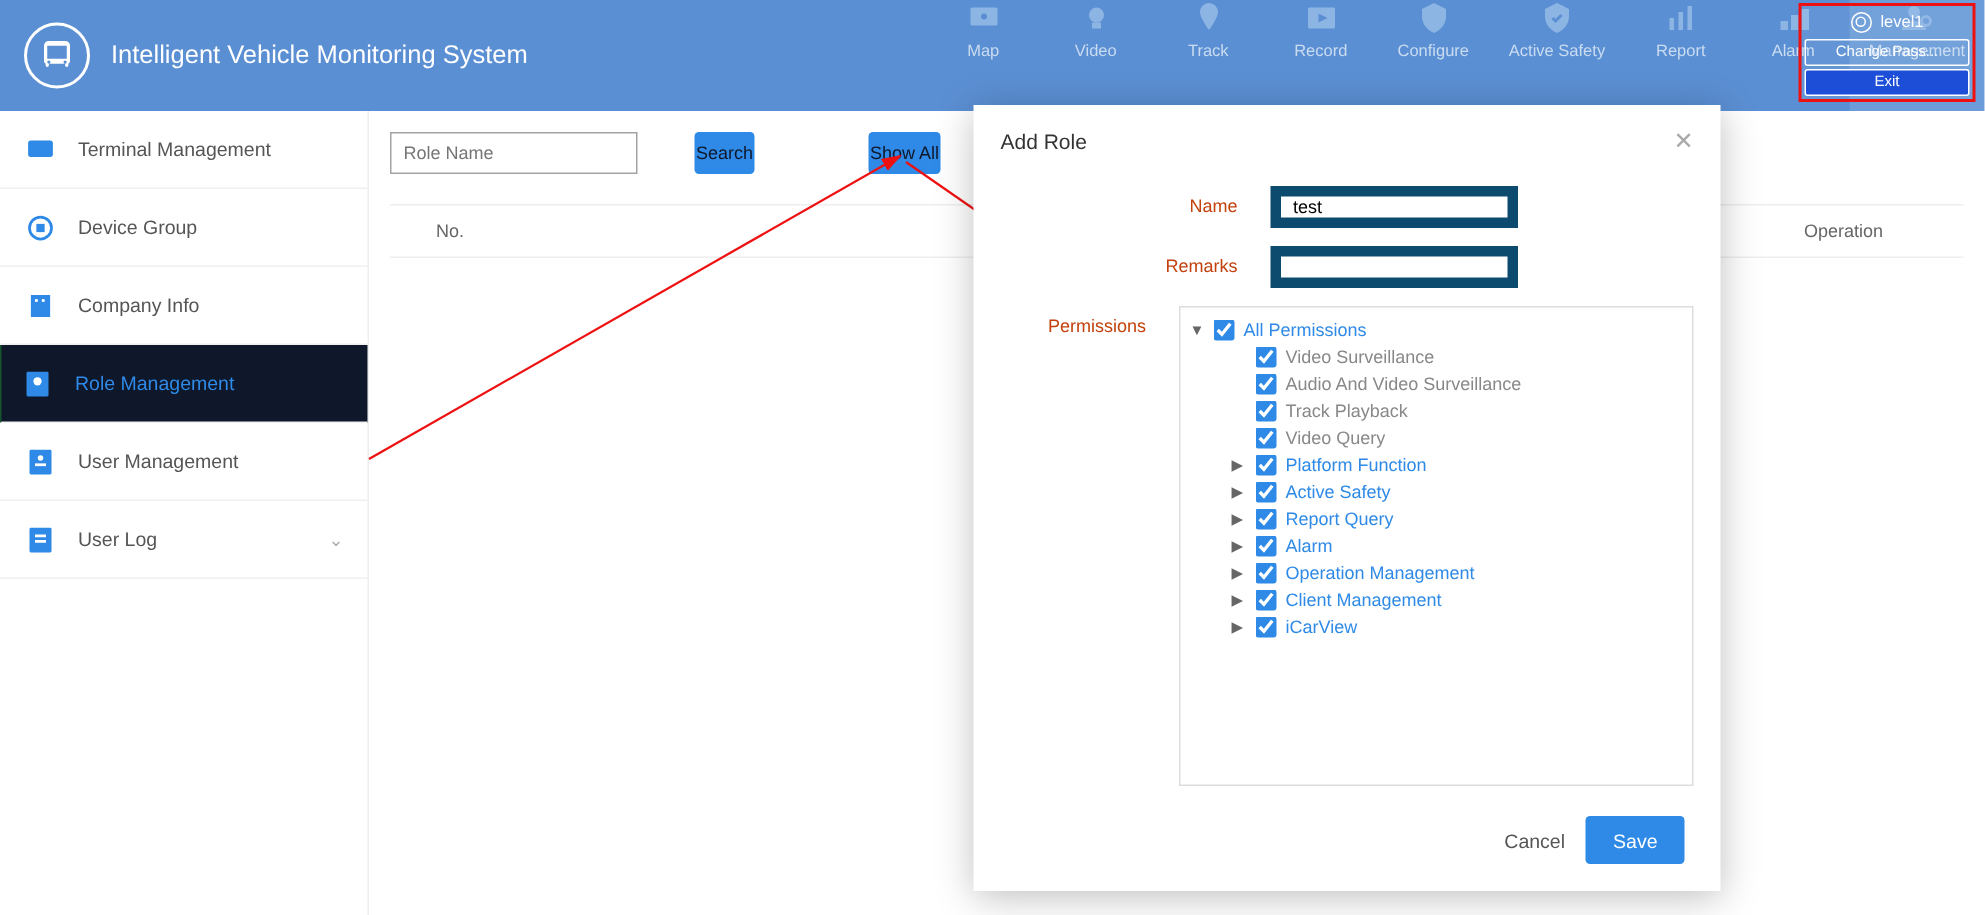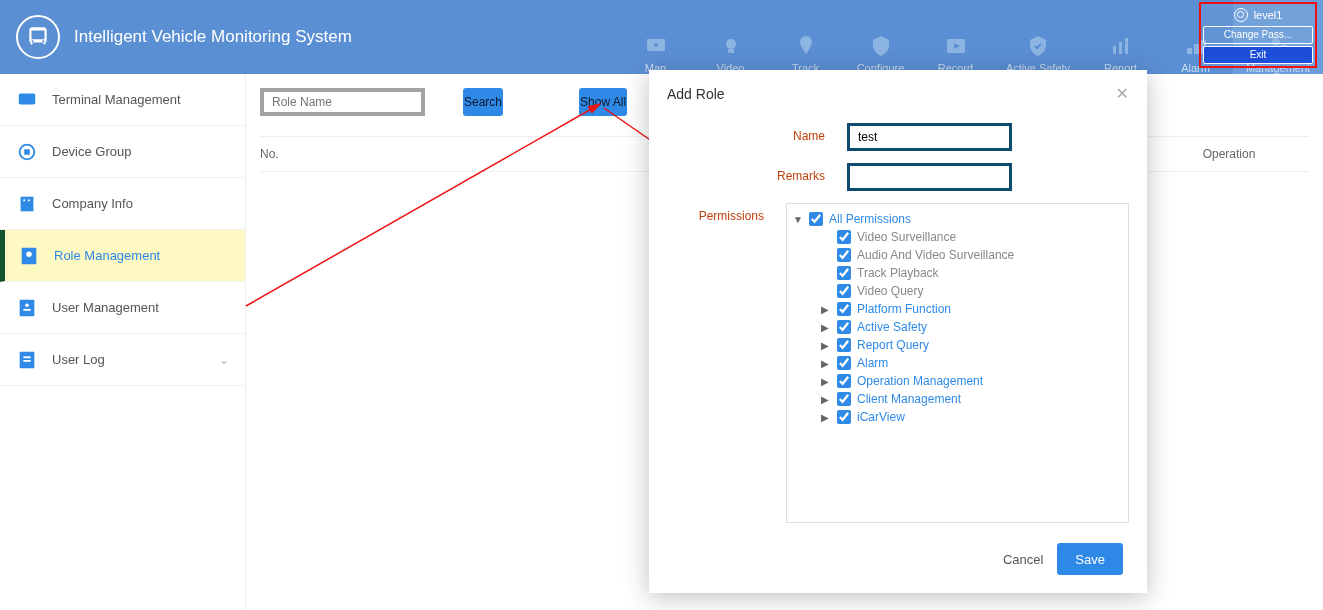--- a/index.html
+++ b/index.html
@@ -5,64 +5,64 @@
   * { box-sizing: border-box; margin: 0; padding: 0; font-family: Arial, sans-serif; }
   body { width: 1323px; height: 610px; background: #fff; position: relative; overflow: hidden; }
 
   
   .header { height: 74px; background: #5b8fd3; display: flex; align-items: center; color: #fff; position: relative; }
   .logo-wrap { display:flex; align-items:center; padding: 0 16px; gap:14px; }
   .logo-circle { width:44px; height:44px; border:2px solid #fff; border-radius:50%; display:flex; align-items:center; justify-content:center; }
   .logo-circle svg { width:26px; height:26px; fill:#fff; }
   .app-title { font-size:17px; font-weight:400; }
   .nav { margin-left:auto; display:flex; height:100%; }
-  .nav-item { width:75px; display:flex; flex-direction:column; align-items:center; justify-content:flex-end; gap:4px; color:#c9dcf1; cursor:pointer; }
+  .nav-item { width:75px; display:flex; flex-direction:column; align-items:center; justify-content:flex-start; gap:4px; color:#c9dcf1; cursor:pointer; }
   .nav-item svg { width:24px; height:24px; fill:#8db5e4; }
   .nav-item.wider { width:90px; }
   .nav-item.active { background:#6c9cd9; }
   .nav-item span { font-size:11px; }
 
   
   .user-box { position:absolute; top:2px; right:6px; width:118px; border:2px solid #e11; padding:2px; display:flex; flex-direction:column; gap:2px; background:rgba(255,255,255,0.05);}
   .user-row { height:18px; display:flex; align-items:center; justify-content:center; font-size:11px; color:#fff; gap:6px;}
   .user-row.head { background:transparent; }
   .user-head-icon { width:14px; height:14px; border:1.5px solid #fff; border-radius:50%; position:relative;}
   .user-head-icon::after{content:"";position:absolute;width:5px;height:5px;border:1.5px solid #fff;border-radius:50%;top:2px;left:2px;}
   .user-btn { border:1px solid #fff; border-radius:2px; height:18px; line-height:16px; font-size:10px; text-align:center; color:#fff; cursor:pointer;}
   .user-btn.solid { background:#1d4ed8; }
 
   
   .main { position:absolute; top:74px; left:0; right:0; bottom:0; display:flex; }
   .sidebar { width:246px; border-right:1px solid #eee; background:#fff; }
   .sb-item { height:52px; display:flex; align-items:center; padding:0 16px; gap:14px; color:#555; border-bottom:1px solid #f0f0f0; cursor:pointer; font-size:13px; }
   .sb-item svg { width:22px; height:22px; fill:#2e8ae6; }
-  .sb-item.active { background:#fef9c3; color:#2e8ae6; border-left:5px solid #14532d; padding-left:13px;}
+  .sb-item.active { background:#0f172a; color:#2e8ae6; border-left:1px solid #14532d; padding-left:13px;}
   .sb-chevron { margin-left:auto; color:#aaa; font-size:12px;}
 
   
   .content { flex:1; padding:14px; }
   .toolbar { display:flex; gap:8px; align-items:center; }
-  .input { height:28px; width:165px; border:4px solid #a3a3a3; padding:0 8px; font-size:12px; color:#999;}
+  .input { height:28px; width:165px; border:1px solid #a3a3a3; padding:0 8px; font-size:12px; color:#999;}
   .btn { height:28px; padding:0 1px; border:none; border-radius:3px; background:#2e8ae6; color:#0f172a; font-size:12px; cursor:pointer;margin-left:30px;}
   .table-head { margin-top:20px; height:36px; border-top:1px solid #eee; border-bottom:1px solid #eee; display:flex; align-items:center; font-size:12px; color:#666; }
-  .th-no { width:80px; text-align:left;}
+  .th-no { width:80px; text-align:center;}
   .th-role { flex:1; text-align:center;}
   .th-op { width:160px; text-align:center;}
 
   
   .arrow-svg { position:absolute; top:74px; left:0; pointer-events:none; z-index:40;}
 
   
   .modal { position:absolute; top:70px; left:649px; width:498px; background:#fff; box-shadow:0 4px 24px rgba(0,0,0,.25); z-index:50; padding-bottom:14px; }
   .modal-head{ padding:14px 18px; display:flex; align-items:center; color:#333; font-size:14px;}
   .modal-head .close{ margin-left:auto; color:#aaa; cursor:pointer; font-size:16px;}
   .form-row{ display:flex; padding:6px 18px; align-items:flex-start;}
   .form-label{ width:180px; text-align:right; padding-right:22px; font-size:12px; color:#c2410c; padding-top:6px;}
   .form-ctrl{ flex:1; }
-  .tinput{ width:165px; height:28px; border:3px solid #0c4a6e; padding:0 8px; font-size:12px;}
+  .tinput{ width:165px; height:28px; border:7px solid #0c4a6e; padding:0 8px; font-size:12px;}
   .perm-box{ border:1px solid #ddd; width:343px; height:320px; padding:6px; font-size:12px; overflow:auto;}
   .tree-ul{ list-style:none; }
   .tree-li{ padding:2px 0 2px 0; display:flex; align-items:center; gap:6px;}
   .tree-caret{ width:10px; font-size:10px; color:#666; cursor:pointer;}
   .tree-cb{ width:14px; height:14px; accent-color:#2e8ae6;}
   .tree-lbl{ color:#2e8ae6; cursor:pointer;}
   .tree-lbl.muted{ color:#888;}
   .tree-children{ padding-left:28px;}
   .modal-footer{ display:flex; justify-content:flex-end; gap:14px; padding:14px 24px 4px; align-items:center;}
   .link-btn{ color:#555; font-size:13px; cursor:pointer;}
@@ -96,30 +96,30 @@
         <span>Video</span>
       </div>
     <div class="nav-item">
         <svg viewBox="0 0 24 24">
           <path d="M12 2a6 6 0 0 1 6 6c0 4-6 12-6 12S6 12 6 8a6 6 0 0 1 6-6z"></path>
         </svg>
         <span>Track</span>
       </div>
     <div class="nav-item">
         <svg viewBox="0 0 24 24">
-          <path d="M12 2l8 4v5c0 5-3.5 9-8 11-4.5-2-8-6-8-11V6l8-4z"></path>
-        </svg>
-        <span>Configure</span>
-      </div>
-    <div class="nav-item">
-        <svg viewBox="0 0 24 24">
           <rect x="3" y="5" width="18" height="14" rx="1"></rect>
           <polygon points="10,9 16,12 10,15" fill="#5b8fd3"></polygon>
         </svg>
         <span>Record</span>
+      </div>
+    <div class="nav-item">
+        <svg viewBox="0 0 24 24">
+          <path d="M12 2l8 4v5c0 5-3.5 9-8 11-4.5-2-8-6-8-11V6l8-4z"></path>
+        </svg>
+        <span>Configure</span>
       </div>
     <div class="nav-item wider">
         <svg viewBox="0 0 24 24">
           <path d="M12 2l8 4v5c0 5-3.5 9-8 11-4.5-2-8-6-8-11V6l8-4z"></path>
           <path d="M9 12l2 2 4-4" stroke="#5b8fd3" stroke-width="2" fill="none"></path>
         </svg>
         <span>Active Safety</span>
       </div>
     <div class="nav-item">
         <svg viewBox="0 0 24 24">

